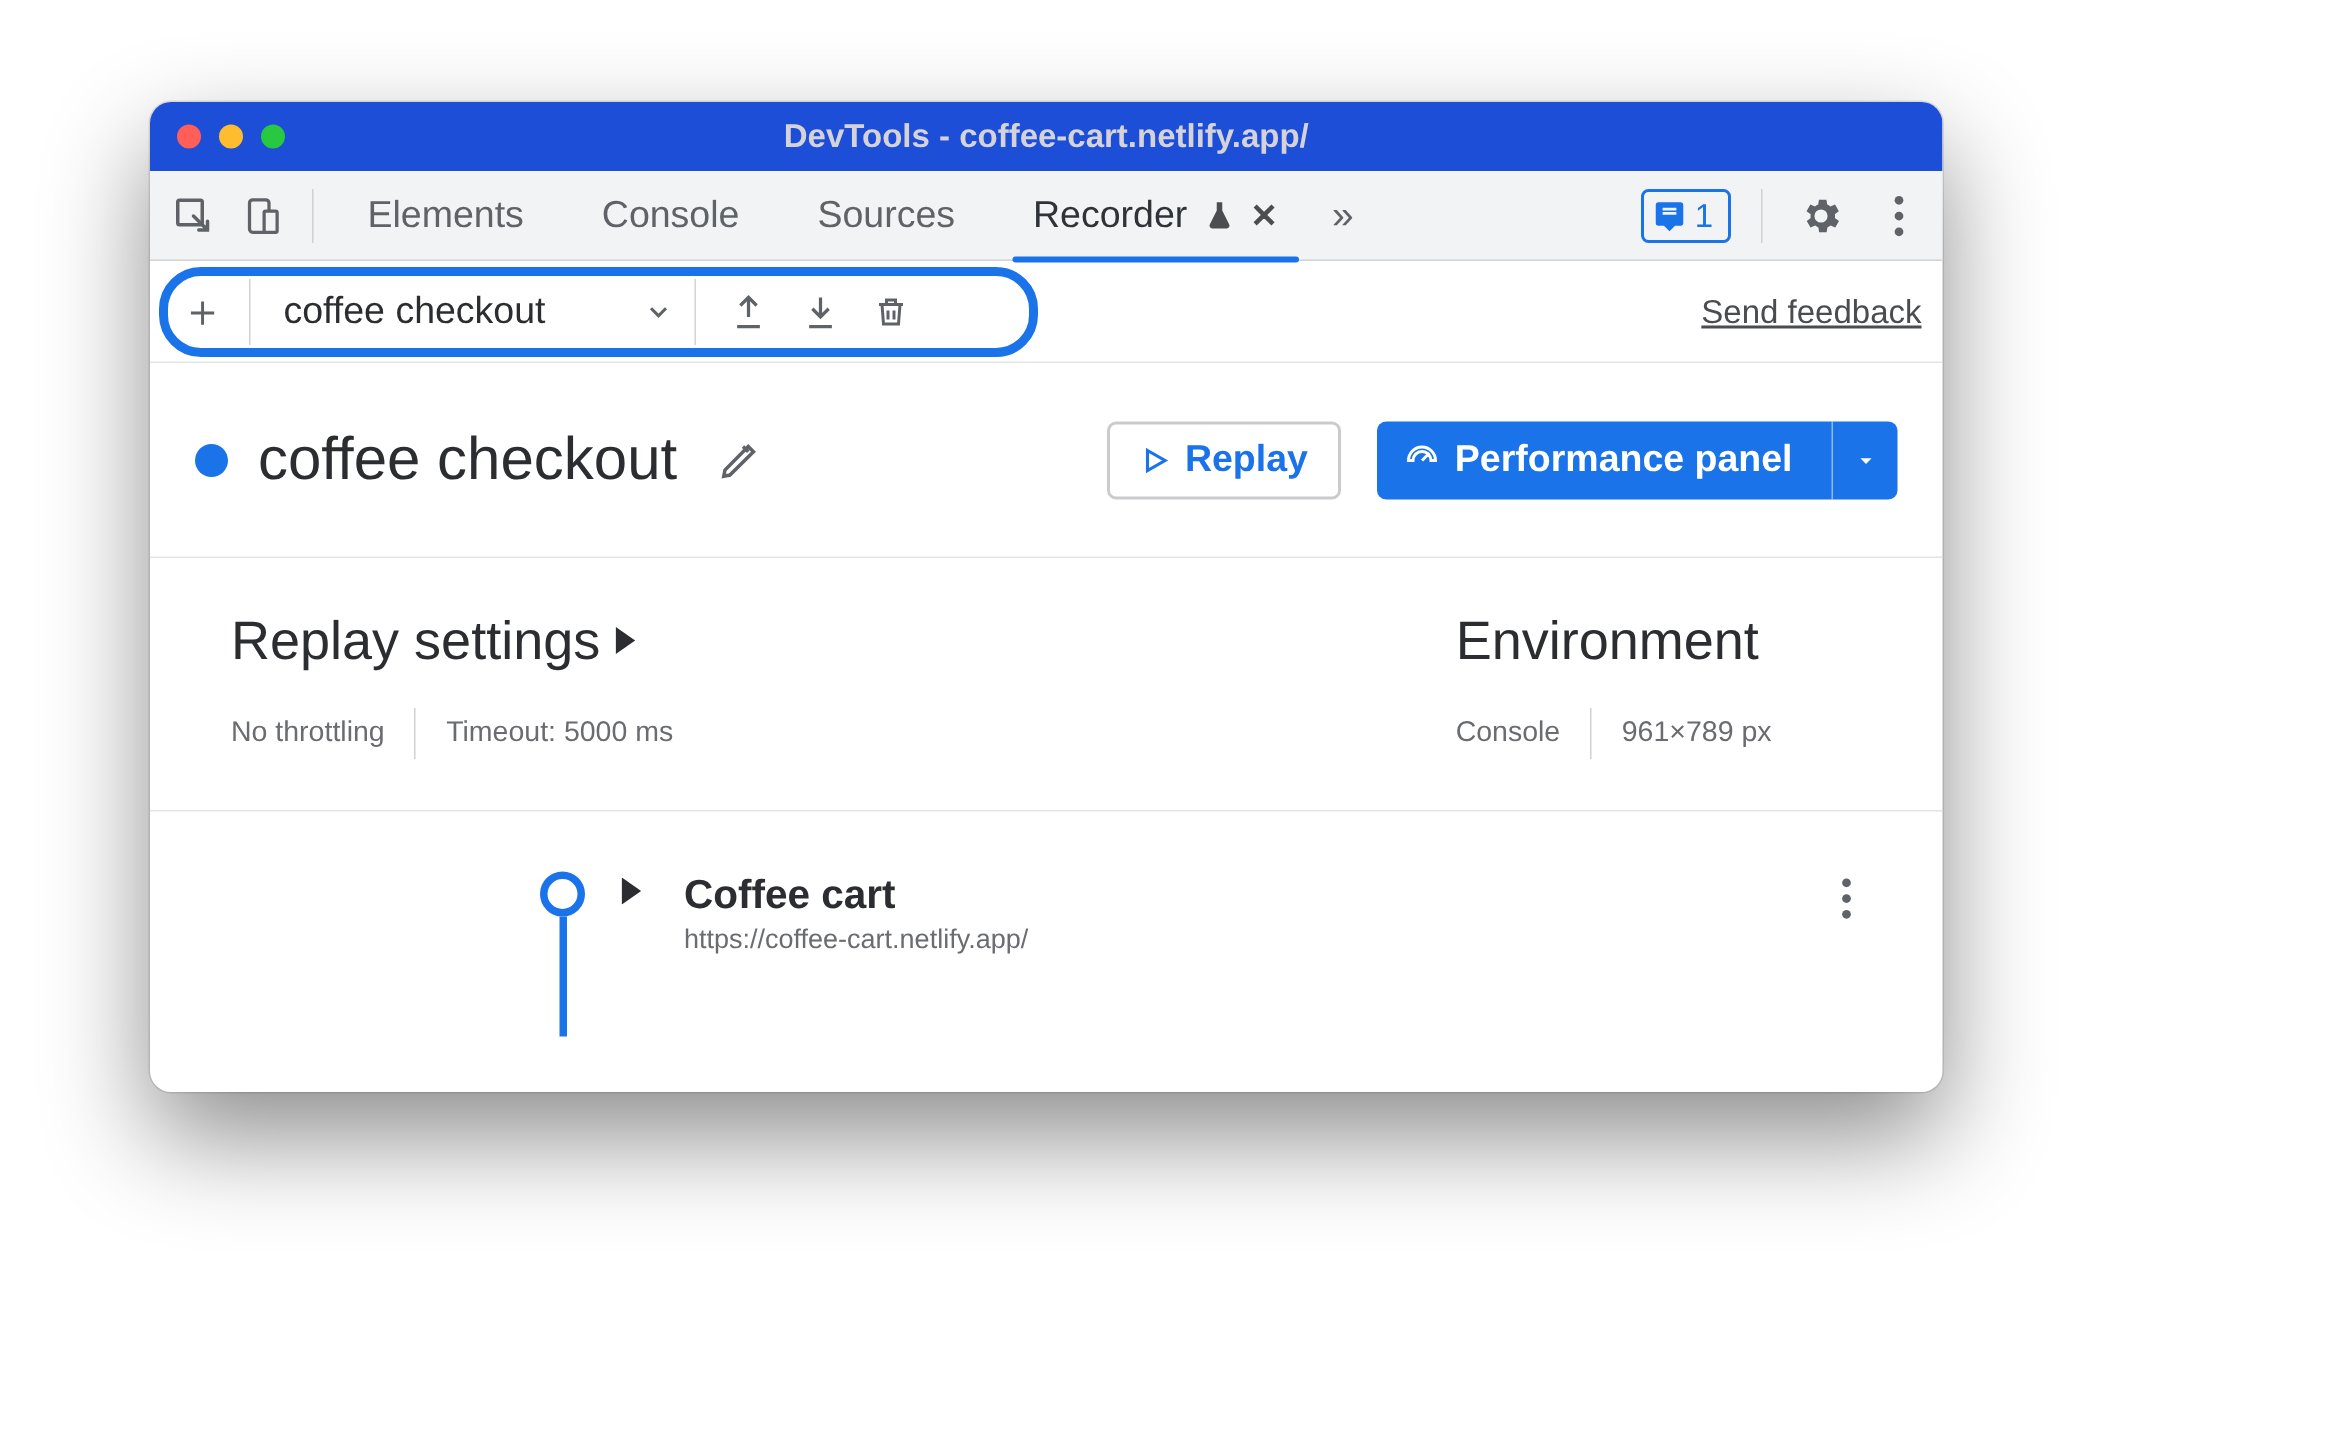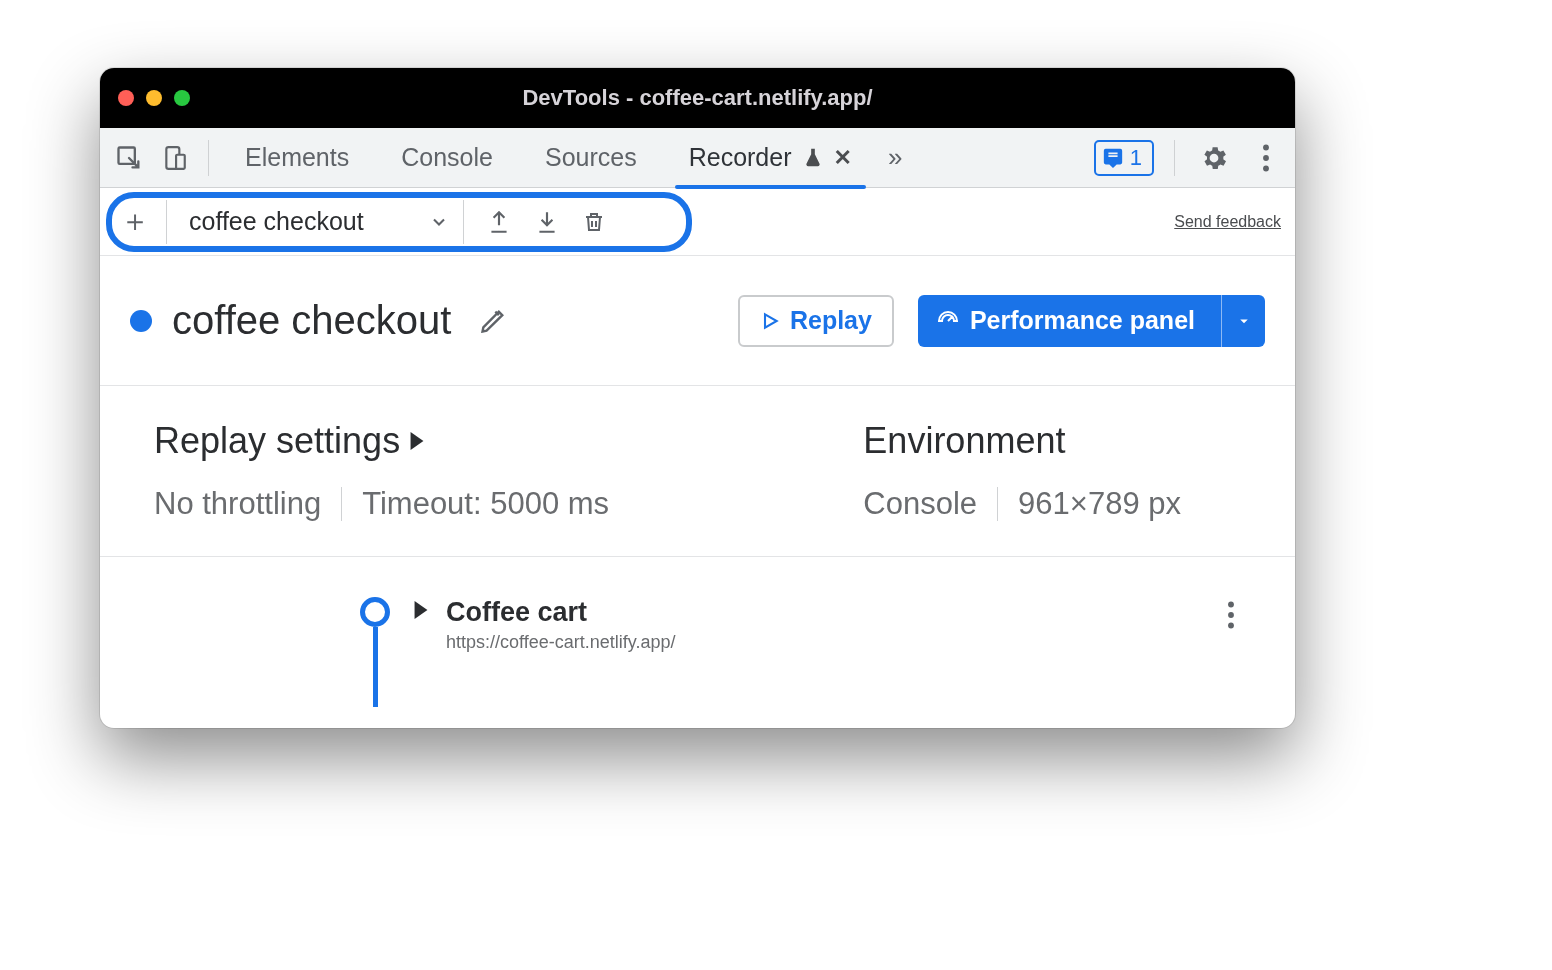--- a/index.html
+++ b/index.html
@@ -20,22 +20,22 @@
     left: 100px;
     top: 68px;
     width: 1195px;
     height: 660px;
     background: #fff;
     border-radius: 14px;
     box-shadow: 0 30px 70px rgba(0,0,0,0.45), 0 0 0 1px rgba(0,0,0,0.1);
     overflow: hidden;
   }
   .titlebar {
-    height: 60px;
-    background: #000000;
+    height: 46px;
+    background: #1d4ed8;
     display: flex;
     align-items: center;
     padding: 0 18px;
     position: relative;
   }
   .traffic {
     display: flex;
     gap: 12px;
   }
   .traffic span {
@@ -172,21 +172,21 @@
     align-items:center;
     gap: 22px;
     border-left: 1px solid #d0d2d4;
     margin-left: 14px;
     padding-left: 22px;
     height: 44px;
     color:#5f6368;
   }
   .send-feedback {
     margin-left: auto;
-    font-size: 16px;
+    font-size: 22px;
     color: #4a4c4f;
     text-decoration: underline;
   }
   .header-row {
     height: 130px;
     display:flex;
     align-items:center;
     padding: 0 30px;
     border-bottom: 1px solid #e3e4e6;
     gap: 20px;
@@ -251,21 +251,21 @@
     font-size: 36px;
     color:#2b2d30;
     display:flex;
     align-items:center;
     gap: 10px;
   }
   .settings-vals {
     display:flex;
     align-items:center;
     gap: 20px;
-    font-size: 31px;
+    font-size: 19px;
     color:#6a6c6f;
   }
   .vsep {
     width:1px; height: 34px; background:#d0d2d4;
   }
   .col-right {
     margin-left: auto;
     padding-right: 60px;
   }
   .steps {
@@ -290,21 +290,21 @@
     background:#fff;
   }
   .stem {
     width: 5px;
     height: 80px;
     background:#1a73e8;
   }
   .step-body {
     display:flex;
     align-items:flex-start;
-    gap: 18px;
+    gap: 28px;
   }
   .step-toggle {
     color:#2b2d30;
     font-size: 22px;
     margin-top: 4px;
   }
   .step-title {
     font-size: 27px;
     font-weight: 700;
     color:#2b2d30;

